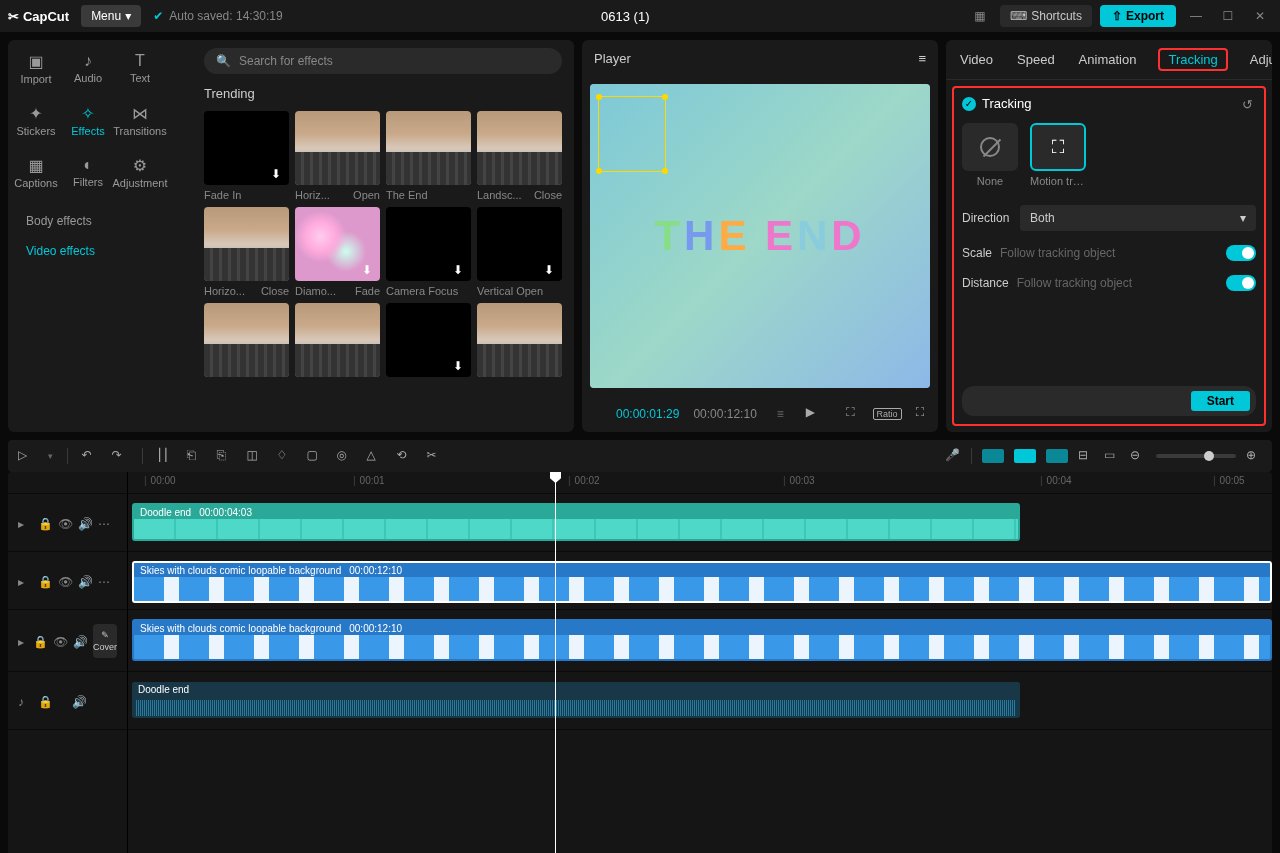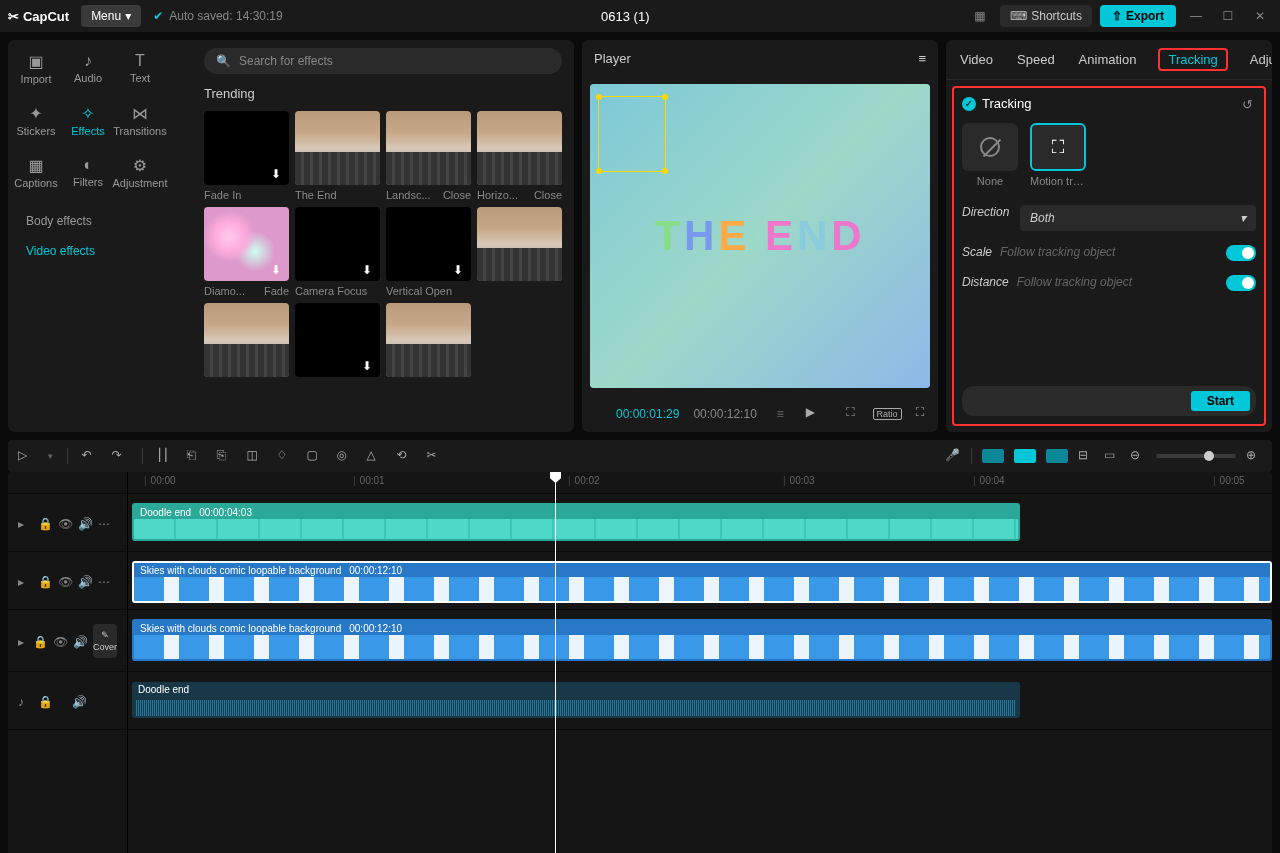--- a/index.html
+++ b/index.html
@@ -53,21 +53,21 @@
 .tab-hl { border: 2px solid #ff3030; border-radius: 4px; padding: 2px 8px; }
 .tracking-body { flex: 1; border: 2px solid #ff3030; margin: 6px; border-radius: 4px; padding: 8px; display: flex; flex-direction: column; }
 .track-header { display: flex; align-items: center; gap: 6px; color: #fff; font-size: 13px; margin-bottom: 12px; }
 .track-check { width: 14px; height: 14px; background: #00c8d8; border-radius: 50%; display: flex; align-items: center; justify-content: center; font-size: 10px; color: #000; }
 .reset-icon { margin-left: auto; color: #888; width: 14px; height: 14px; }
 .track-modes { display: flex; gap: 12px; margin-bottom: 18px; }
 .track-mode { width: 56px; display: flex; flex-direction: column; align-items: center; gap: 4px; }
 .track-mode-box { width: 56px; height: 48px; background: #2a2a2a; border-radius: 6px; display: flex; align-items: center; justify-content: center; cursor: pointer; }
 .track-mode-box.active { border: 2px solid #00c8d8; }
 .track-mode-label { font-size: 11px; color: #888; white-space: nowrap; overflow: hidden; text-overflow: ellipsis; width: 100%; text-align: center; }
-.track-row { display: flex; margin-bottom: 14px; gap: 8px; font-style: italic; }
+.track-row { display: flex; align-items: center; margin-bottom: 14px; gap: 8px; }
 .track-label { font-size: 12px; color: #ccc; width: 50px; }
 .track-label2 { font-size: 12px; color: #ccc; }
 .track-select { flex: 1; background: #2a2a2a; border: none; color: #ccc; padding: 6px 10px; border-radius: 4px; font-size: 12px; display: flex; justify-content: space-between; align-items: center; }
 .track-follow { color: #666; font-size: 12px; }
 .toggle { margin-left: auto; width: 30px; height: 16px; background: #00c8d8; border-radius: 8px; position: relative; cursor: pointer; }
 .toggle::after { content: ""; width: 12px; height: 12px; background: #fff; border-radius: 50%; position: absolute; top: 2px; right: 2px; }
 .start-bar { margin-top: auto; background: #2a2a2a; height: 30px; display: flex; align-items: center; justify-content: flex-end; padding: 0 6px; border-radius: 12px; }
 .start-btn { background: #00c8d8; color: #000; border: none; padding: 3px 16px; border-radius: 3px; font-size: 12px; font-weight: 600; cursor: pointer; }
 .toolbar { height: 32px; background: #1a1a1a; margin: 8px 8px 0 8px; border-radius: 4px; display: flex; align-items: center; padding: 0 10px; gap: 14px; }
 .tb-icon { width: 16px; height: 16px; color: #aaa; cursor: pointer; }
@@ -184,20 +184,29 @@
             <div class="effect-label">
               <span>Fade In</span>
               <span></span>
             </div>
           </div>
           <div class="effect-item">
             <div class="effect-thumb city">
               <span class="dl-icon">⬇</span>
             </div>
             <div class="effect-label">
+              <span>Horiz...</span>
+              <span>Open</span>
+            </div>
+          </div>
+          <div class="effect-item">
+            <div class="effect-thumb city">
+              <span class="dl-icon">⬇</span>
+            </div>
+            <div class="effect-label">
               <span>The End</span>
               <span></span>
             </div>
           </div>
           <div class="effect-item">
             <div class="effect-thumb city">
               <span class="dl-icon">⬇</span>
             </div>
             <div class="effect-label">
               <span>Landsc...</span>
@@ -421,21 +430,21 @@
         <span class="tl-ci">🔒</span>
         <span class="tl-ci" style="margin-left:14px">🔊</span>
     </div>
   </div>
   <div class="tl-body">
     <div class="tl-ruler" id="ruler">
         <span class="tl-tick" style="left: 16px;">00:00</span>
         <span class="tl-tick" style="left: 225px;">00:01</span>
         <span class="tl-tick" style="left: 440px;">00:02</span>
         <span class="tl-tick" style="left: 655px;">00:03</span>
-        <span class="tl-tick" style="left: 845px;">00:04</span>
+        <span class="tl-tick" style="left: 912px;">00:04</span>
         <span class="tl-tick" style="left: 1085px;">00:05</span>
       </div>
     <div class="playhead"></div>
     <div class="tl-track">
         <div class="clip clip-a">
           <div class="clip-label">
             <span>Doodle end</span>
             <span>00:00:04:03</span>
           </div>
         </div>

